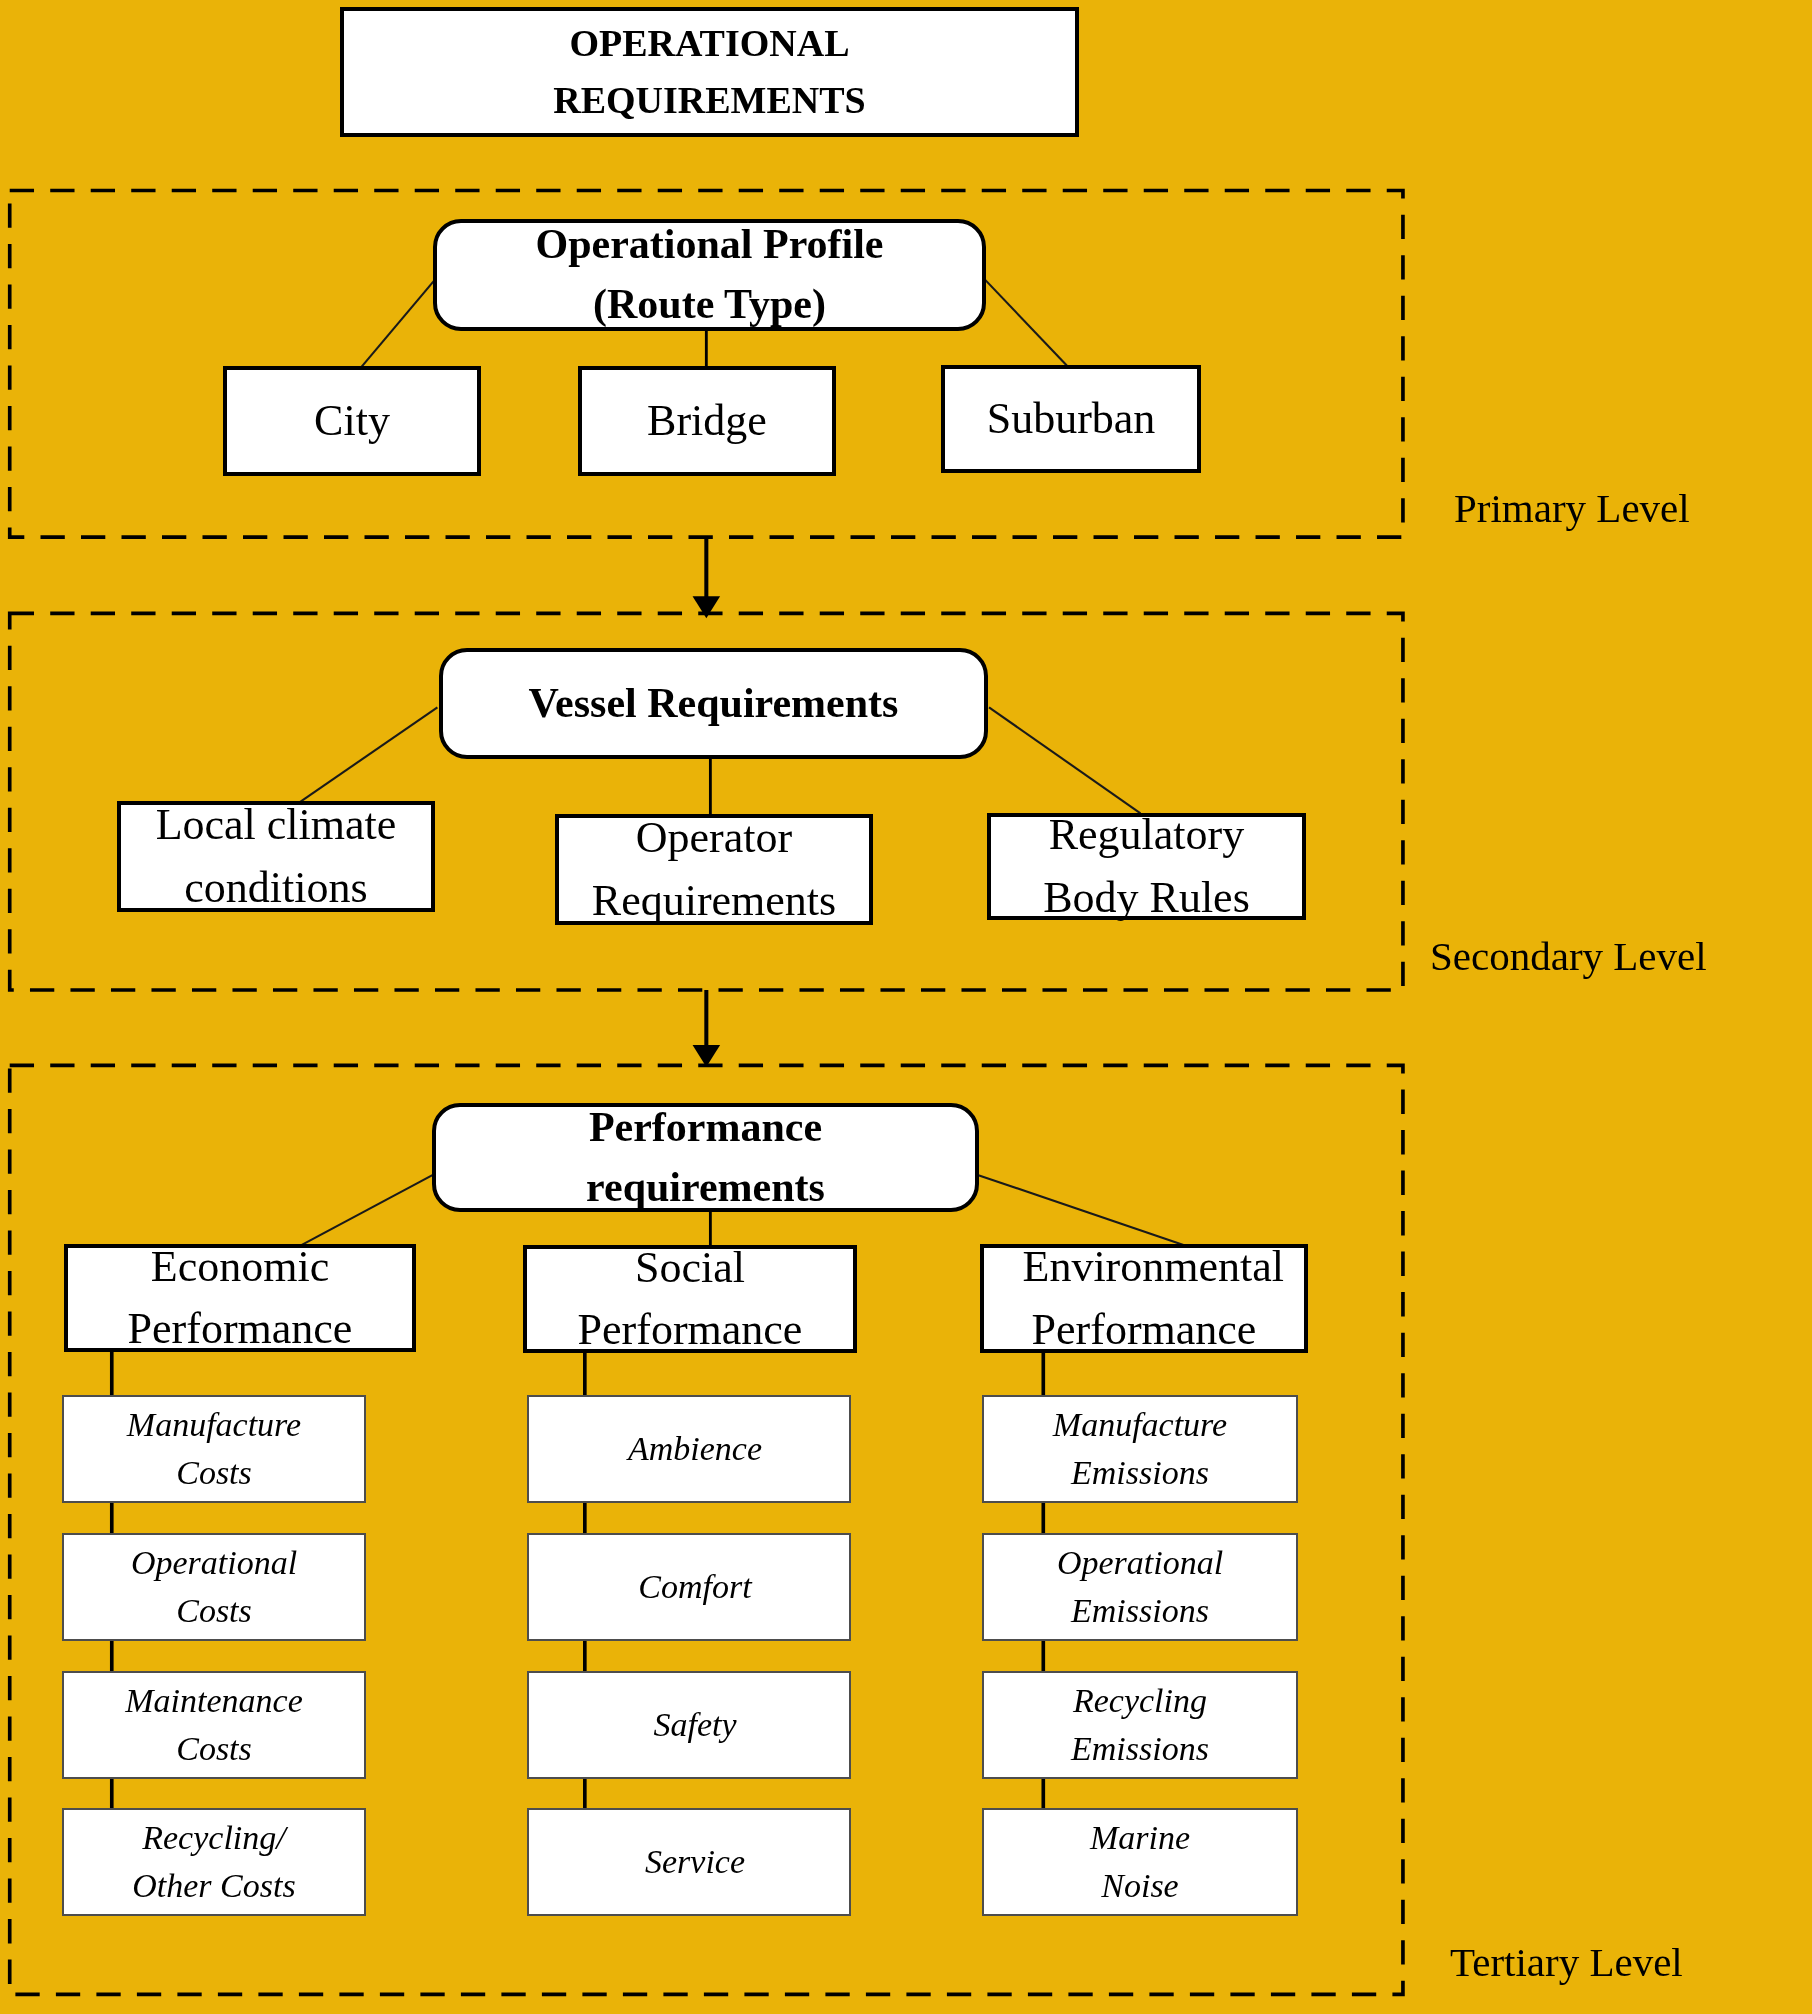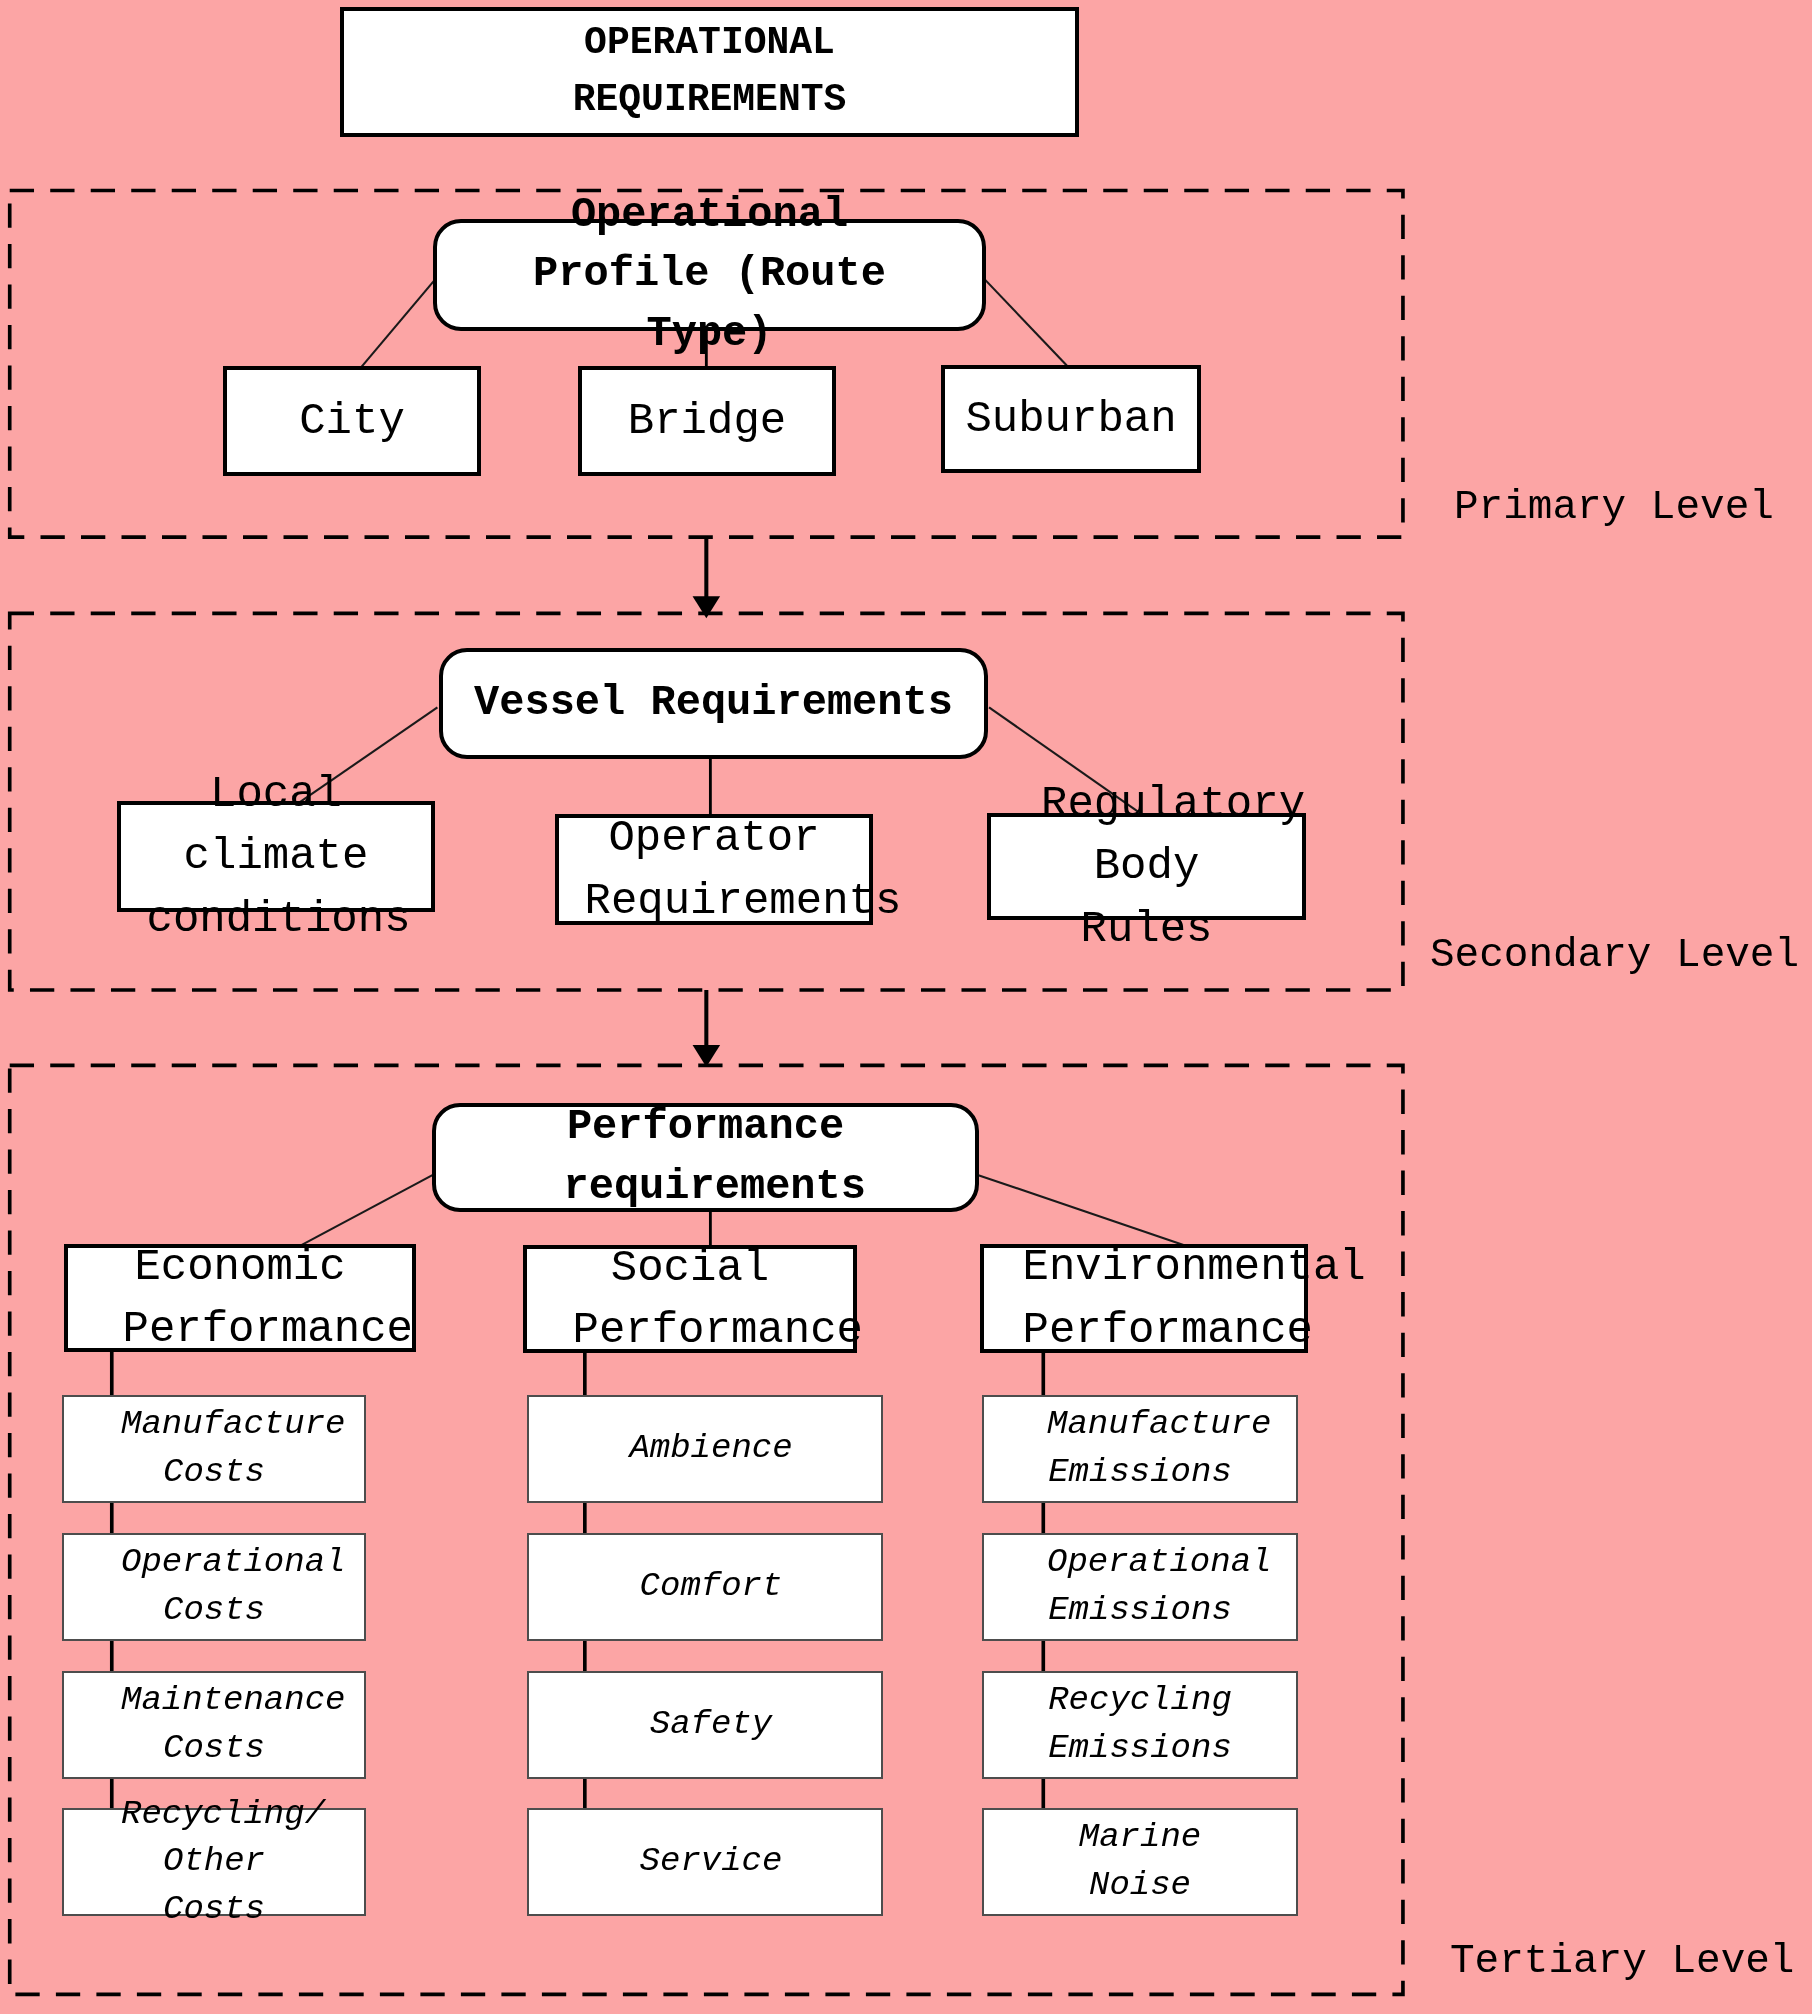--- a/index.html
+++ b/index.html
@@ -1,21 +1,21 @@
 <!DOCTYPE html>
 <html style="font-size:13px"><head>
 <meta charset="utf-8">
 <style>
   html,body{margin:0;padding:0;background:#ffffff;}
   .canvas{
     position:relative;
     width:1812px;
     height:2014px;
-    background:#fca5a5;
-    font-family:Liberation Mono, monospace;
+    background:#eab308;
+    font-family:Liberation Serif, serif;
     color:#000000;
     overflow:hidden;
   }
   .wires{position:absolute;left:0;top:0;z-index:0;}
   .box{
     position:absolute;
     z-index:1;
     background:#ffffff;
     border:4px solid #000000;
     box-sizing:border-box;
@@ -57,21 +57,21 @@
   .p-suburban{left:941px;top:365px;width:260px;height:108px;}
   .p-vessel{left:439px;top:648px;width:549px;height:111px;}
   .p-climate{left:117px;top:801px;width:318px;height:111px;}
   .p-operator{left:555px;top:814px;width:318px;height:111px;}
   .p-regulatory{left:987px;top:813px;width:319px;height:107px;}
   .p-perfroot{left:432px;top:1103px;width:547px;height:109px;}
   .p-econ-h{left:64px;top:1244px;width:352px;height:108px;}
   .p-soc-h{left:523px;top:1245px;width:334px;height:108px;}
   .p-env-h{left:980px;top:1244px;width:328px;height:109px;}
   .col-econ{left:62px;width:304px;}
-  .col-soc{left:527px;width:356px;padding-left:12px;}
+  .col-soc{left:527px;width:324px;padding-left:12px;}
   .col-env{left:982px;width:316px;}
   .row1{top:1395px;height:108px;}
   .row2{top:1533px;height:108px;}
   .row3{top:1671px;height:108px;}
   .row4{top:1808px;height:108px;}
   .lab-primary{left:1454px;top:484px;}
   .lab-secondary{left:1430px;top:932px;}
   .lab-tertiary{left:1450px;top:1938px;}
 </style>
 </head>

